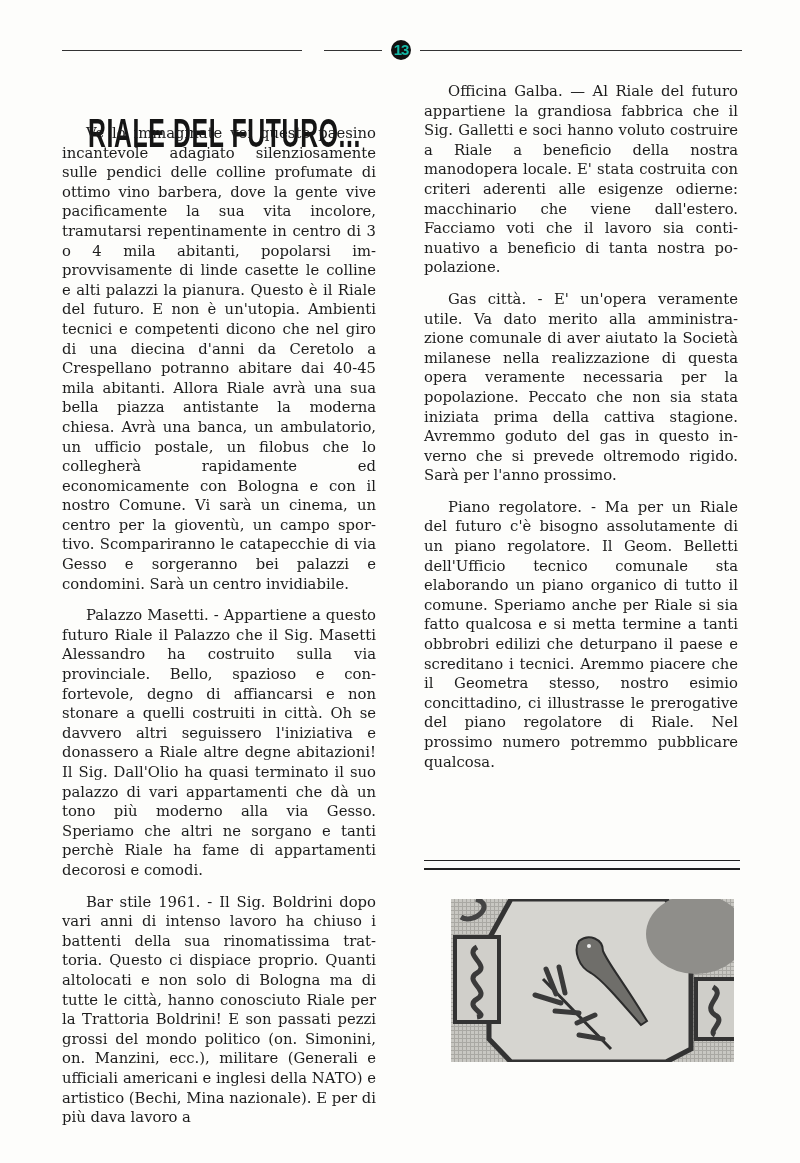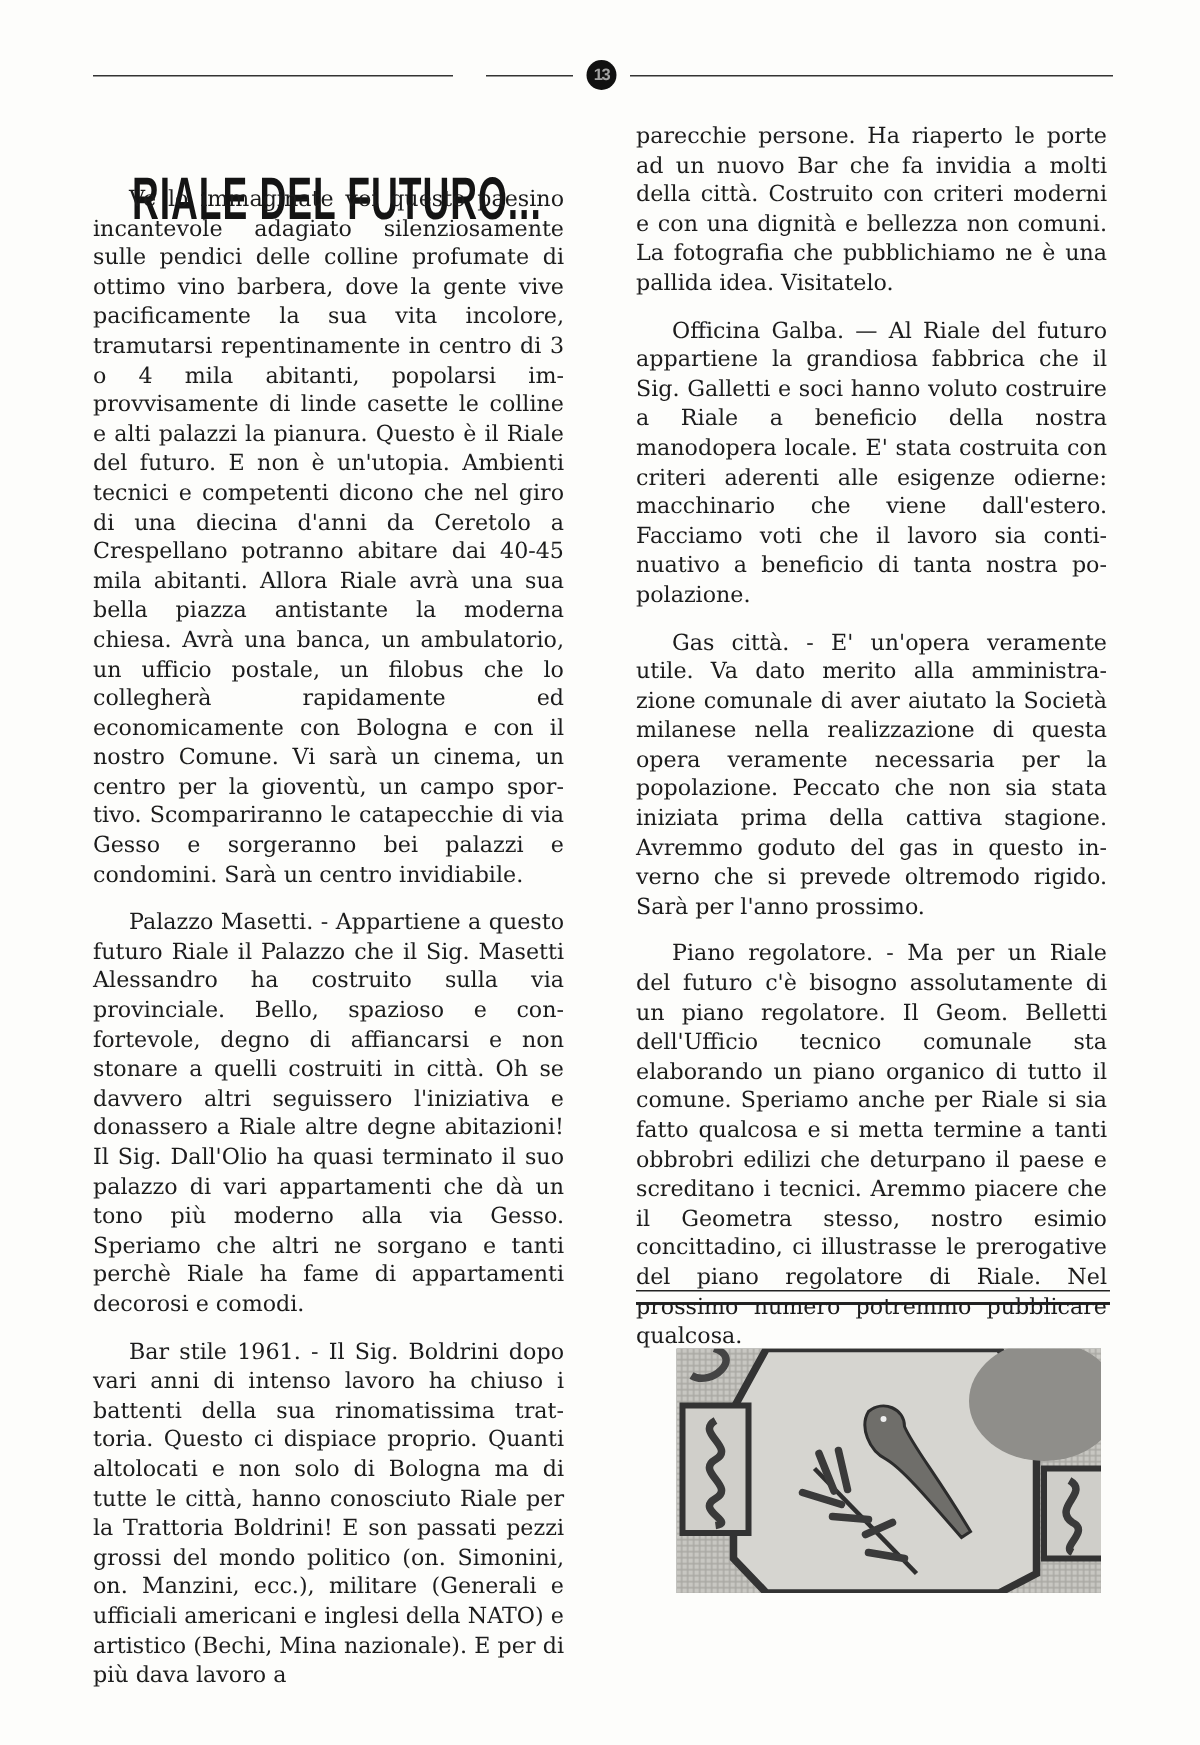--- a/index.html
+++ b/index.html
@@ -1,22 +1,22 @@
 <!DOCTYPE html>
 <html><head>
 <meta charset="utf-8">
 <style>
   html, body { margin: 0; padding: 0; background: #fdfdfb; }
   body { width: 800px; height: 1163px; position: relative; overflow: hidden;
          font-family: "DejaVu Serif", "Liberation Serif", serif; color: #1c1c1c; }
   .header { position: absolute; top: 40px; left: 62px; width: 680px; height: 20px; }
   .hline { position: absolute; top: 10px; height: 1px; background: #333; }
   .page-num { position: absolute; left: 329px; top: 0; width: 20px; height: 20px; border-radius: 50%;
-              background: #111; color: #a3a3a3; font-family: "Liberation Sans", sans-serif; font-weight: bold;
-              font-size: 11px; line-height: 20px; text-align: center; letter-spacing: -1px; }
+              background: #111; color: #14b8a6; font-family: "Liberation Sans", sans-serif; font-weight: bold;
+              font-size: 15px; line-height: 20px; text-align: center; letter-spacing: -1px; }
   .title { position: absolute; top: 82px; left: 88px; width: 270px;
            font-family: "Liberation Sans", sans-serif; font-weight: bold; font-size: 40px;
            letter-spacing: 1px; transform: scaleX(0.62); transform-origin: left top; white-space: nowrap;
            color: #141414; line-height: 48px; }
   .col { position: absolute; width: 314px; font-size: 14.8px; line-height: 19.6px; text-align: justify; }
   .col p { margin: 0 0 12px 0; text-indent: 24px; hyphens: manual; }
   .col-left { left: 62px; top: 123px; }
   .col-right { left: 424px; top: 81px; }
   .lead { }
   .rule { position: absolute; left: 424px; width: 316px; background: #222; }
@@ -35,21 +35,20 @@
 
 <h1 class="title">RIALE DEL FUTURO...</h1>
 
 <div class="col col-left">
   <p>Ve lo immaginate voi questo paesino incantevole adagiato silenziosamente sulle pendici delle colline profumate di ottimo vino barbera, dove la gente vive pacificamente la sua vita incolore, tramutarsi repentinamente in centro di 3 o 4 mila abitanti, popolarsi im­provvisamente di linde casette le col­line e alti palazzi la pianura. Questo è il Riale del futuro. E non è un'utopia. Ambienti tecnici e competenti dicono che nel giro di una diecina d'anni da Ceretolo a Crespellano potranno abita­re dai 40-45 mila abitanti. Allora Riale avrà una sua bella piazza antistante la moderna chiesa. Avrà una banca, un ambulatorio, un ufficio postale, un fi­lobus che lo collegherà rapidamente ed economicamente con Bologna e con il nostro Comune. Vi sarà un cinema, un centro per la gioventù, un campo spor­tivo. Scompariranno le catapecchie di via Gesso e sorgeranno bei palazzi e condomini. Sarà un centro invidiabile.</p>
   <p><span class="lead">Palazzo Masetti.</span><span> - Appartiene a que­sto futuro Riale il Palazzo che il Sig. Masetti Alessandro ha costruito sulla via provinciale. Bello, spazioso e con­fortevole, degno di affiancarsi e non stonare a quelli costruiti in città. Oh se davvero altri seguissero l'iniziativa e donassero a Riale altre degne abita­zioni! Il Sig. Dall'Olio ha quasi termi­nato il suo palazzo di vari appartamenti che dà un tono più moderno alla via Gesso. Speriamo che altri ne sorgano e tanti perchè Riale ha fame di appar­tamenti decorosi e comodi.</span></p>
   <p><span class="lead">Bar stile</span><span> 1961. - Il Sig. Boldrini dopo vari anni di intenso lavoro ha chiuso i battenti della sua rinomatissima trat­toria. Questo ci dispiace proprio. Quan­ti altolocati e non solo di Bologna ma di tutte le città, hanno conosciuto Riale per la Trattoria Boldrini! E son passati pezzi grossi del mondo politico (on. Simonini, on. Manzini, ecc.), militare (Generali e ufficiali americani e inglesi della NATO) e artistico (Bechi, Mina nazionale). E per di più dava lavoro a</span></p>
 </div>
 
 <div class="col col-right">
-  <p style="text-indent:0">parecchie persone. Ha riaperto le porte ad un nuovo Bar che fa invidia a molti della città. Costruito con criteri moder­ni e con una dignità e bellezza non comuni. La fotografia che pubblichiamo ne è una pallida idea. Visitatelo.</p>
   <p><span class="lead">Officina Galba.</span><span> — Al Riale del futuro appartiene la grandiosa fabbrica che il Sig. Galletti e soci hanno voluto co­struire a Riale a beneficio della nostra manodopera locale. E' stata costruita con criteri aderenti alle esigenze odier­ne: macchinario che viene dall'estero. Facciamo voti che il lavoro sia conti­nuativo a beneficio di tanta nostra po­polazione.</span></p>
   <p><span class="lead">Gas città.</span><span> - E' un'opera veramente utile. Va dato merito alla amministra­zione comunale di aver aiutato la So­cietà milanese nella realizzazione di questa opera veramente necessaria per la popolazione. Peccato che non sia sta­ta iniziata prima della cattiva stagione. Avremmo goduto del gas in questo in­verno che si prevede oltremodo rigido. Sarà per l'anno prossimo.</span></p>
   <p><span class="lead">Piano regolatore.</span><span> - Ma per un Riale del futuro c'è bisogno assolutamente di un piano regolatore. Il Geom. Bel­letti dell'Ufficio tecnico comunale sta elaborando un piano organico di tutto il comune. Speriamo anche per Riale si sia fatto qualcosa e si metta ter­mine a tanti obbrobri edilizi che de­turpano il paese e screditano i tecnici. Aremmo piacere che il Geometra stes­so, nostro esimio concittadino, ci illu­strasse le prerogative del piano rego­latore di Riale. Nel prossimo numero potremmo pubblicare qualcosa.</span></p>
 </div>
 
 <div class="rule" style="top:860px;height:1px;"></div>
 <div class="rule" style="top:868px;height:2px;"></div>
 
 <div class="photo">
   <svg width="283" height="163" viewBox="0 0 283 163">

